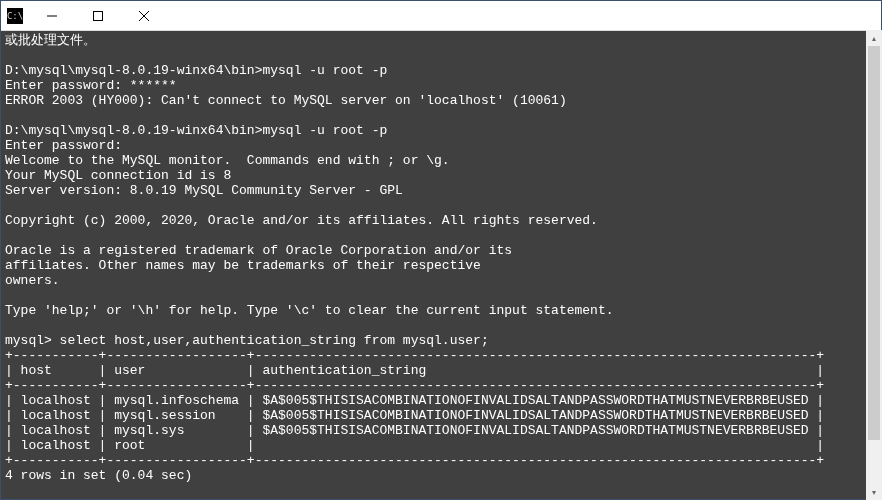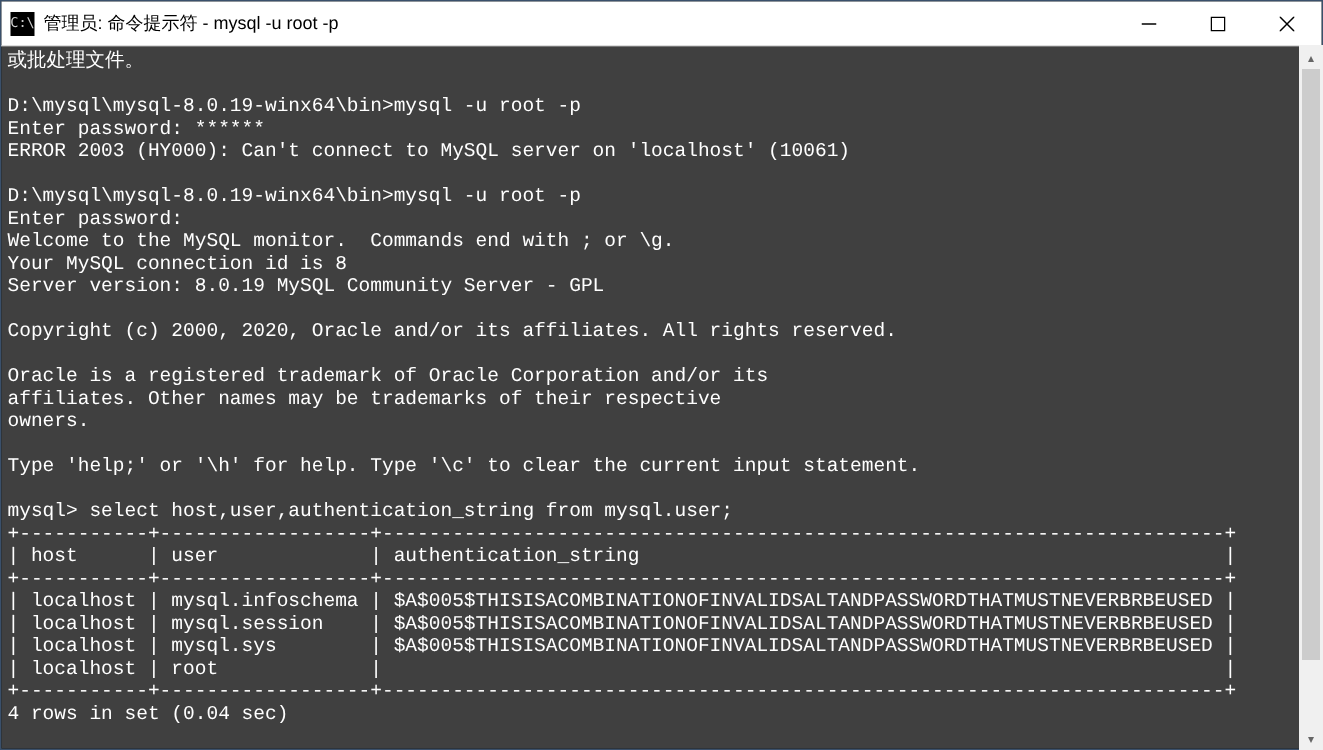--- a/index.html
+++ b/index.html
@@ -96,21 +96,20 @@
     background: #ccc;
   }
 </style>
 </head>
 <body>
 
 <div class="window">
 
   <div class="titlebar">
     <div class="titlebar-icon">C:\</div>
-    <div class="titlebar-text">管理员: 命令提示符 - mysql  -u root -p</div>
     <div class="winbtns">
       <div class="winbtn">
         <svg viewBox="0 0 10 10">
             <line x1="0" y1="5" x2="10" y2="5" stroke="#000" stroke-width="1"></line>
           </svg>
       </div>
       <div class="winbtn">
         <svg viewBox="0 0 10 10">
             <rect x="0.5" y="0.5" width="9" height="9" fill="none" stroke="#000" stroke-width="1"></rect>
           </svg>

